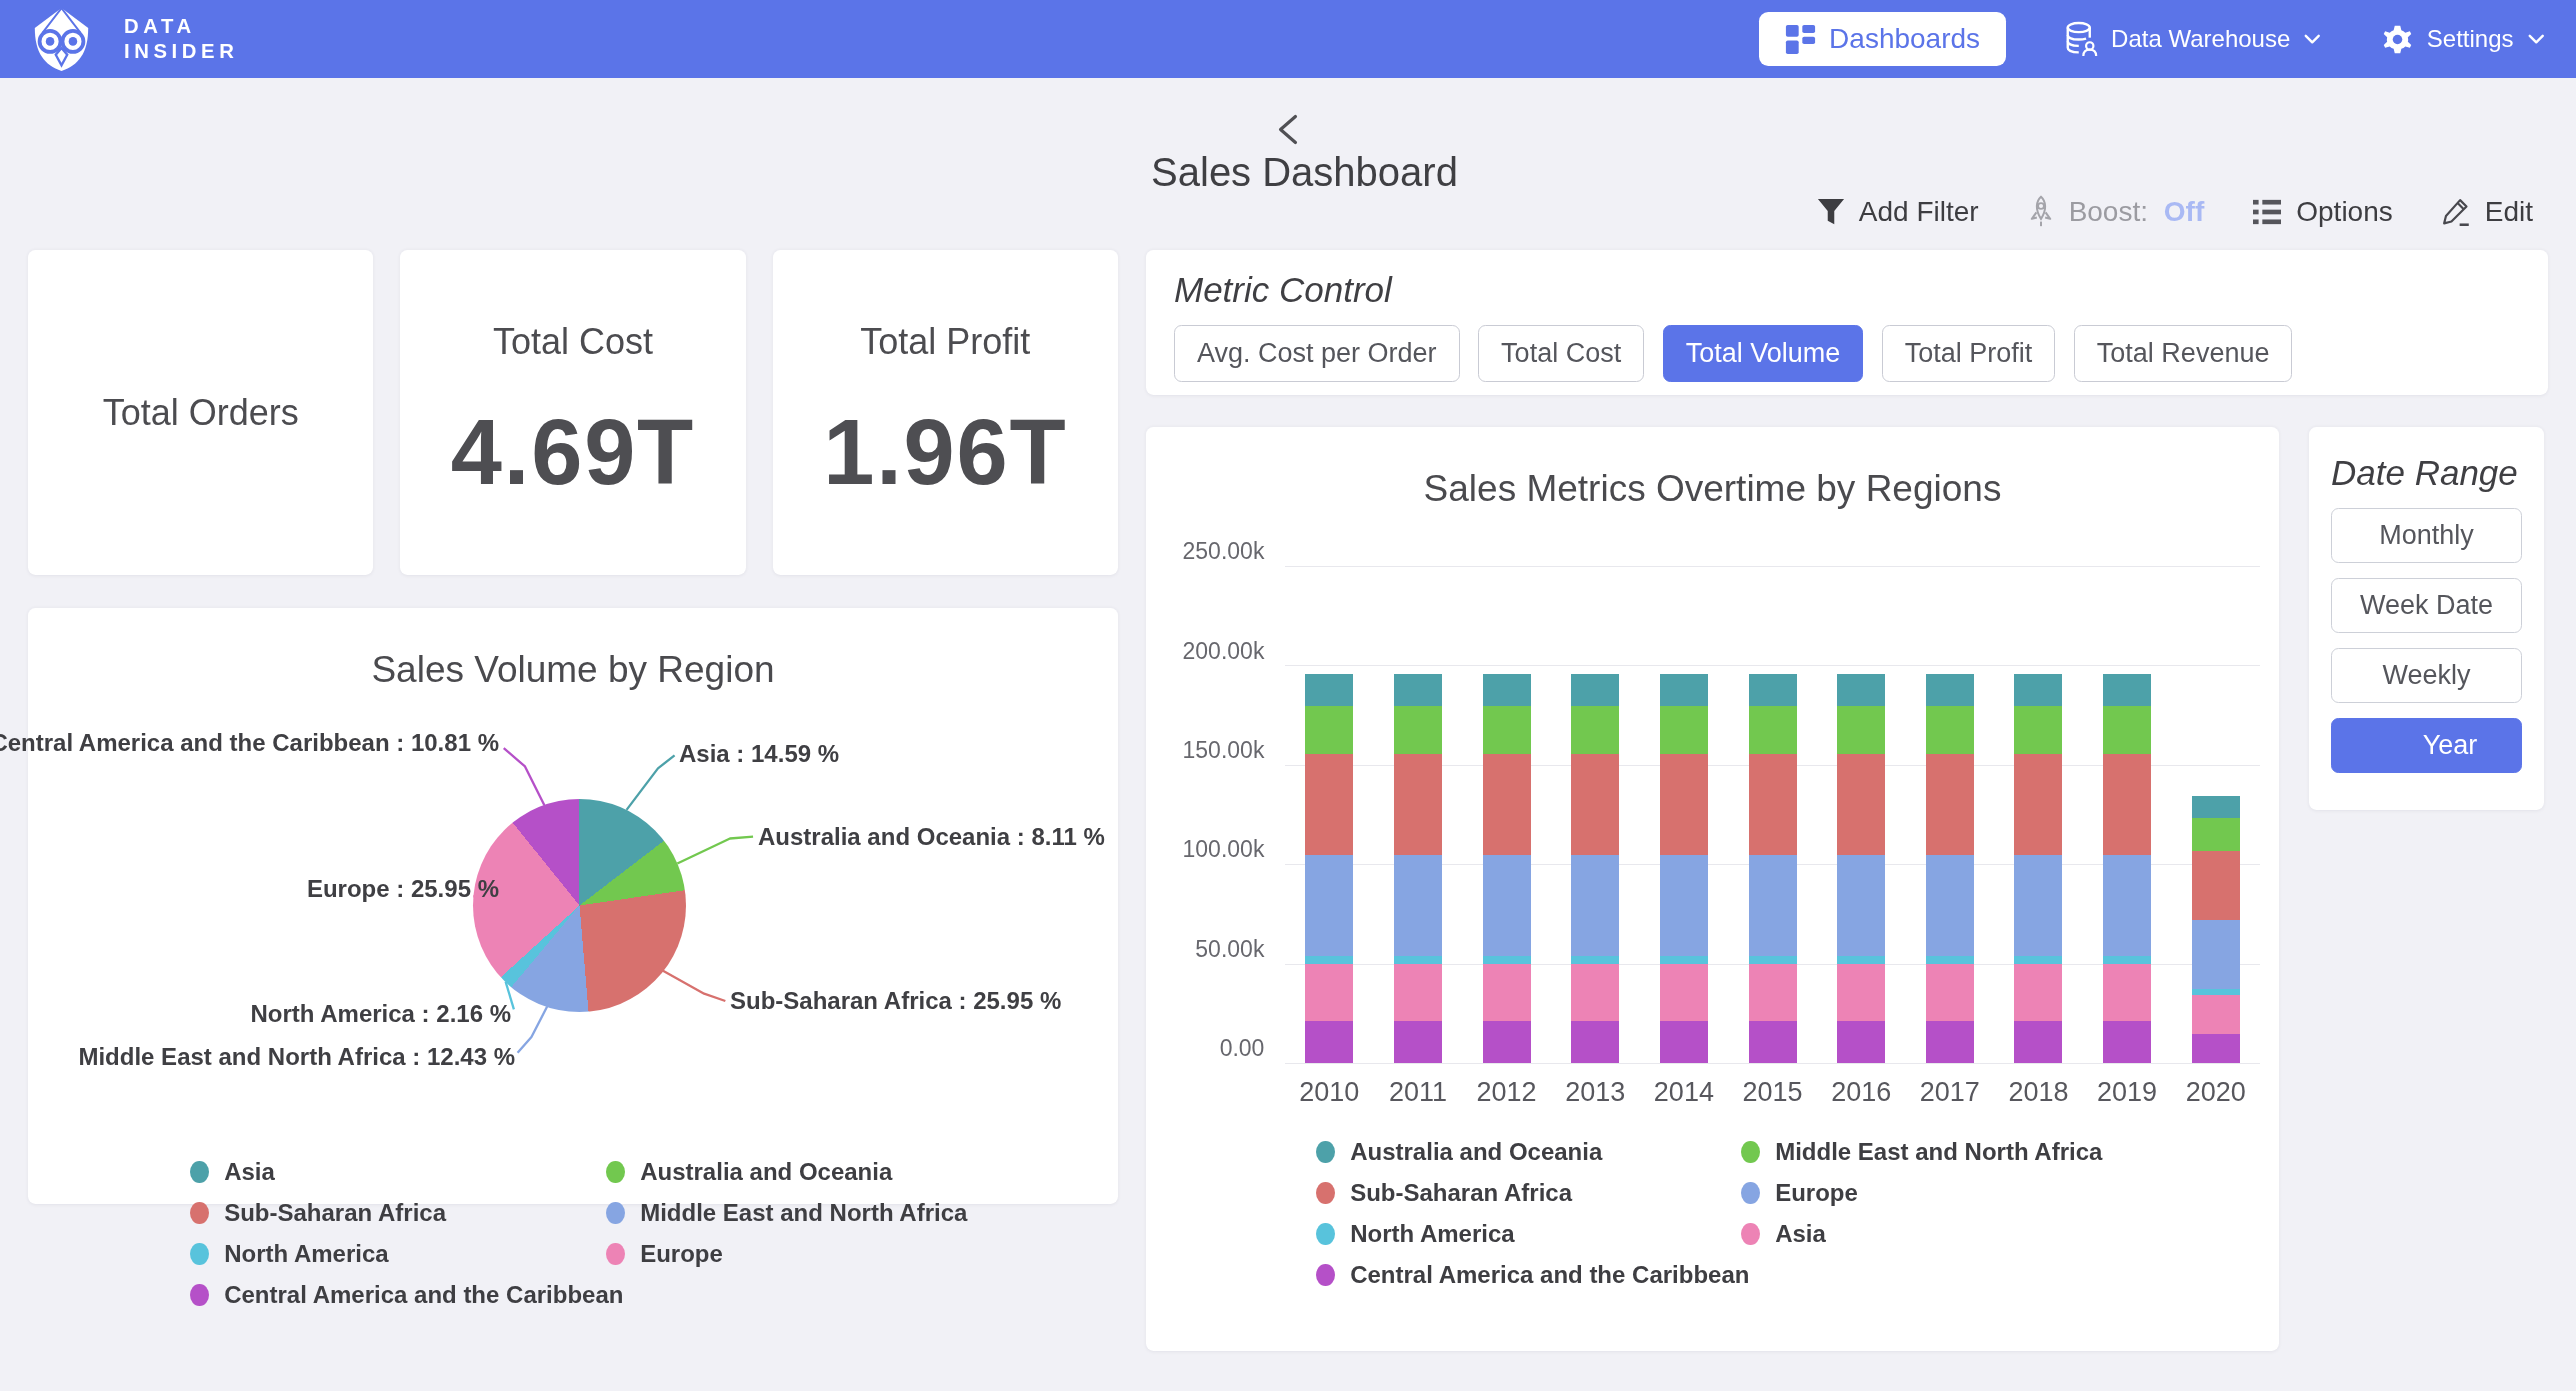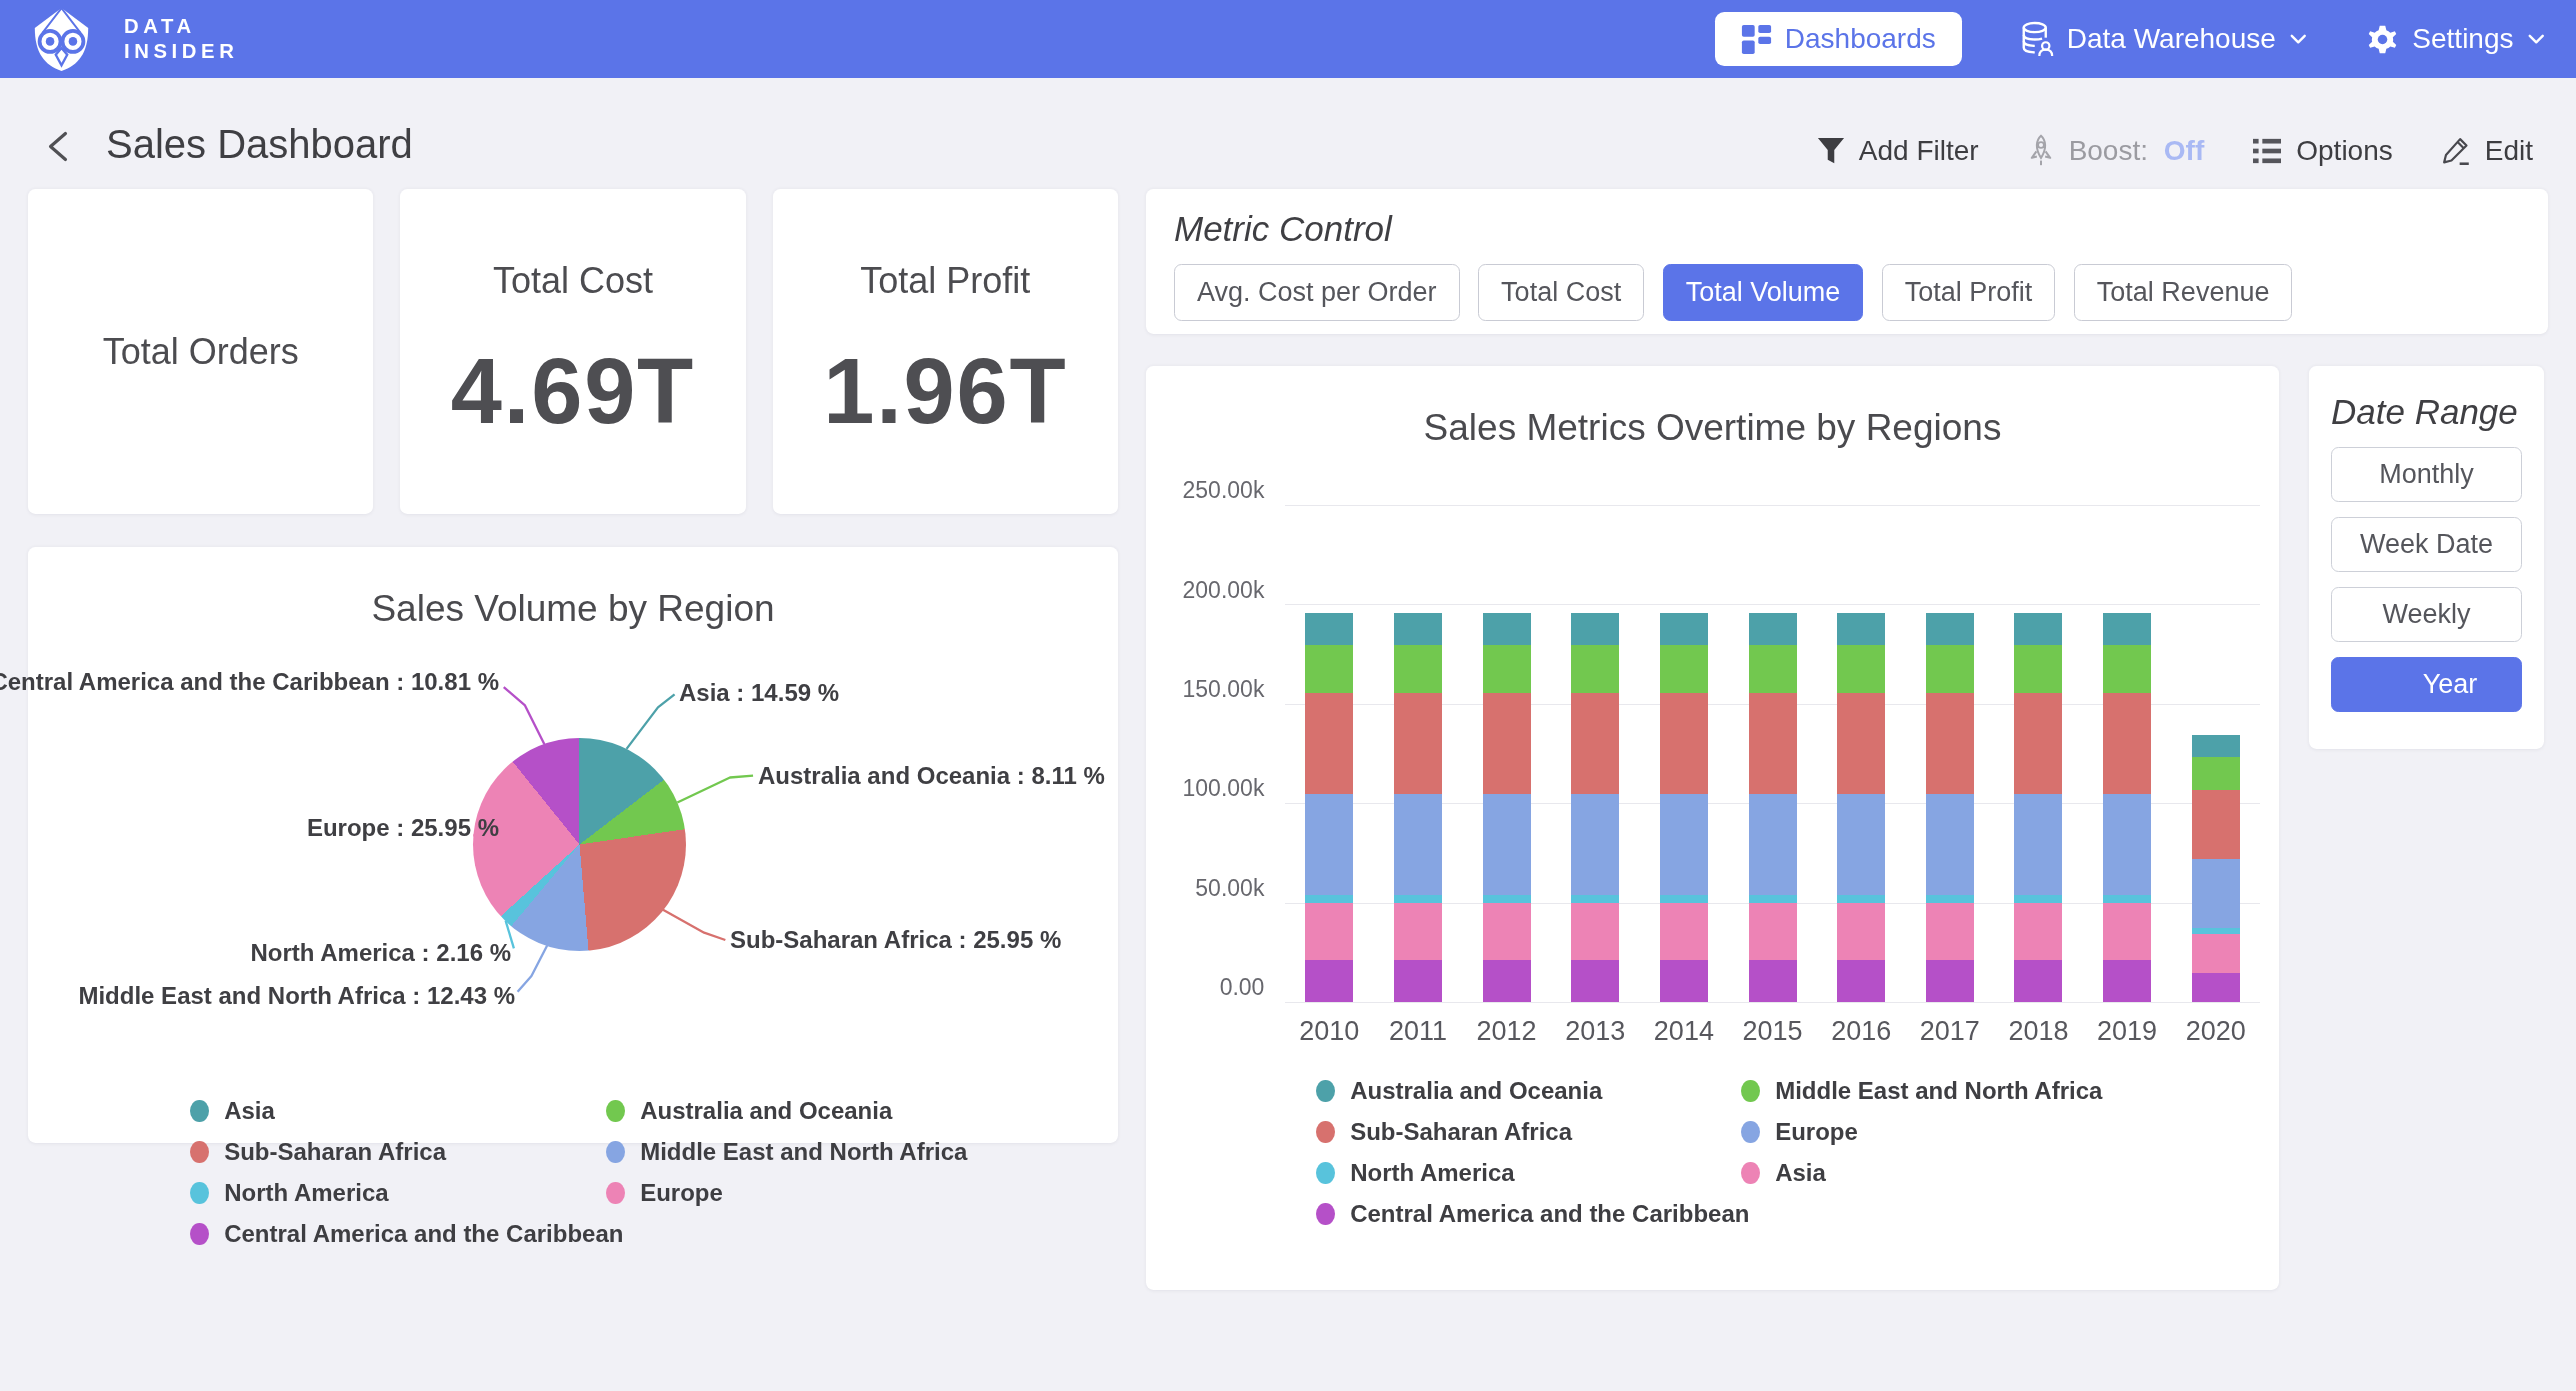--- a/index.html
+++ b/index.html
@@ -11,28 +11,28 @@
   .page { width:2576px; height:1391px; position:relative; }
 
   
   .navbar {
     height:78px; background:#5b74e8; display:flex; align-items:center;
     padding:0 31px; color:#fff;
   }
   .brand { display:flex; align-items:center; gap:32px; }
   .brand-text { font-weight:bold; font-size:20.3px; letter-spacing:4.6px; line-height:25px; }
   .nav-right { margin-left:auto; display:flex; align-items:center; gap:59px; }
-  .nav-item { display:flex; align-items:center; gap:13px; font-size:28px; cursor:pointer; }
+  .nav-item { display:flex; align-items:center; gap:13px; font-size:24px; cursor:pointer; }
   .nav-pill {
     background:#fff; color:#5b74e8; border-radius:9.2px; padding:11px 26px;
     display:flex; align-items:center; gap:13px; font-size:28px; font-weight:500;
   }
 
   
-  .page-header { display:flex; align-items:flex-end; padding:44px 43px 22px 43px; }
+  .page-header { display:flex; align-items:center; padding:31px 43px 22px 43px;flex-direction:column; }
   .back-btn { display:flex; align-items:center; cursor:pointer; }
   .page-title { font-size:40px; color:#3f3f43; margin-left:33px; font-weight:400; }
   .header-actions { margin-left:auto; display:flex; align-items:center; gap:48px; }
   .action { display:flex; align-items:center; gap:14px; font-size:28px; color:#3d3d41; cursor:pointer; }
   .action.muted { color:#9b9ba1; }
   .boost-off { color:#a9b9f4; font-weight:bold; margin-left:1.8px; }
 
   
   .main { display:flex; padding:0 28px; gap:28px; }
   .col-left { width:1090px; flex:none; }

